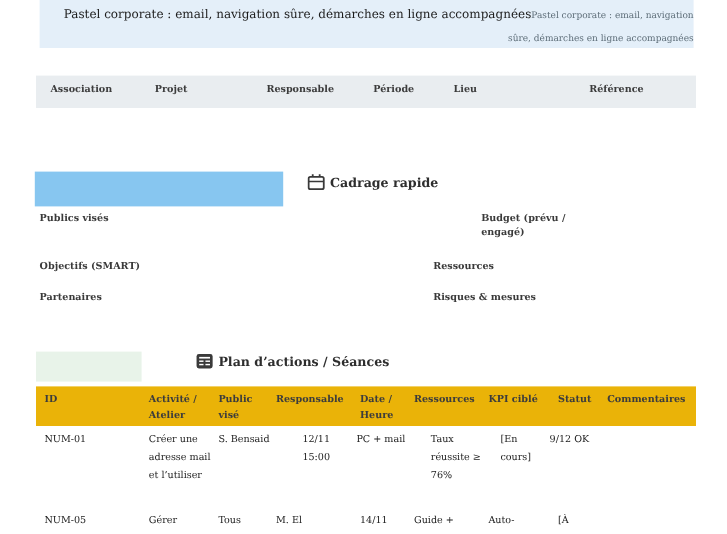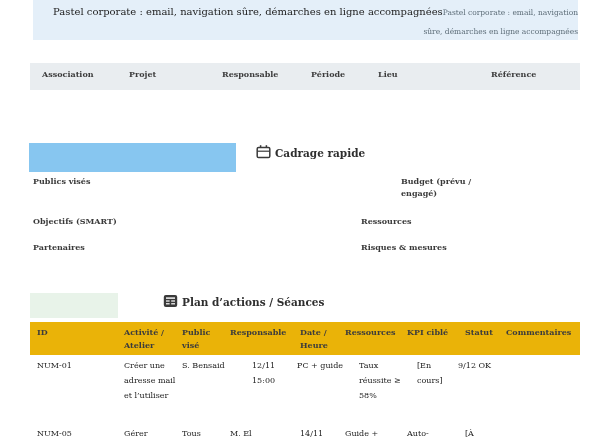--- a/index.html
+++ b/index.html
@@ -134,22 +134,22 @@
   <div class="cell pc6">KPI ciblé</div>
   <div class="cell pc7">Statut</div>
   <div class="cell pc8">Commentaires</div>
 </div>
 
 <div class="abs plan-row row1">
   <div class="cell pc0">NUM-01</div>
   <div class="cell pc1">Créer une adresse mail et l’utiliser</div>
   <div class="cell pc3">S. Bensaid</div>
   <div class="cell pc4">12/11 15:00</div>
-  <div class="cell pc5">PC + guide</div>
-  <div class="cell pc6">Taux réussite ≥ 58%</div>
+  <div class="cell pc5">PC + mail</div>
+  <div class="cell pc6">Taux réussite ≥ 76%</div>
   <div class="cell pc7">[En cours]</div>
   <div class="cell pc8">9/12 OK</div>
 </div>
 
 <div class="abs plan-row row2">
   <div class="cell pc0">NUM-05</div>
   <div class="cell pc1">Gérer</div>
   <div class="cell pc2">Tous</div>
   <div class="cell pc3">M. El</div>
   <div class="cell pc4">14/11</div>

